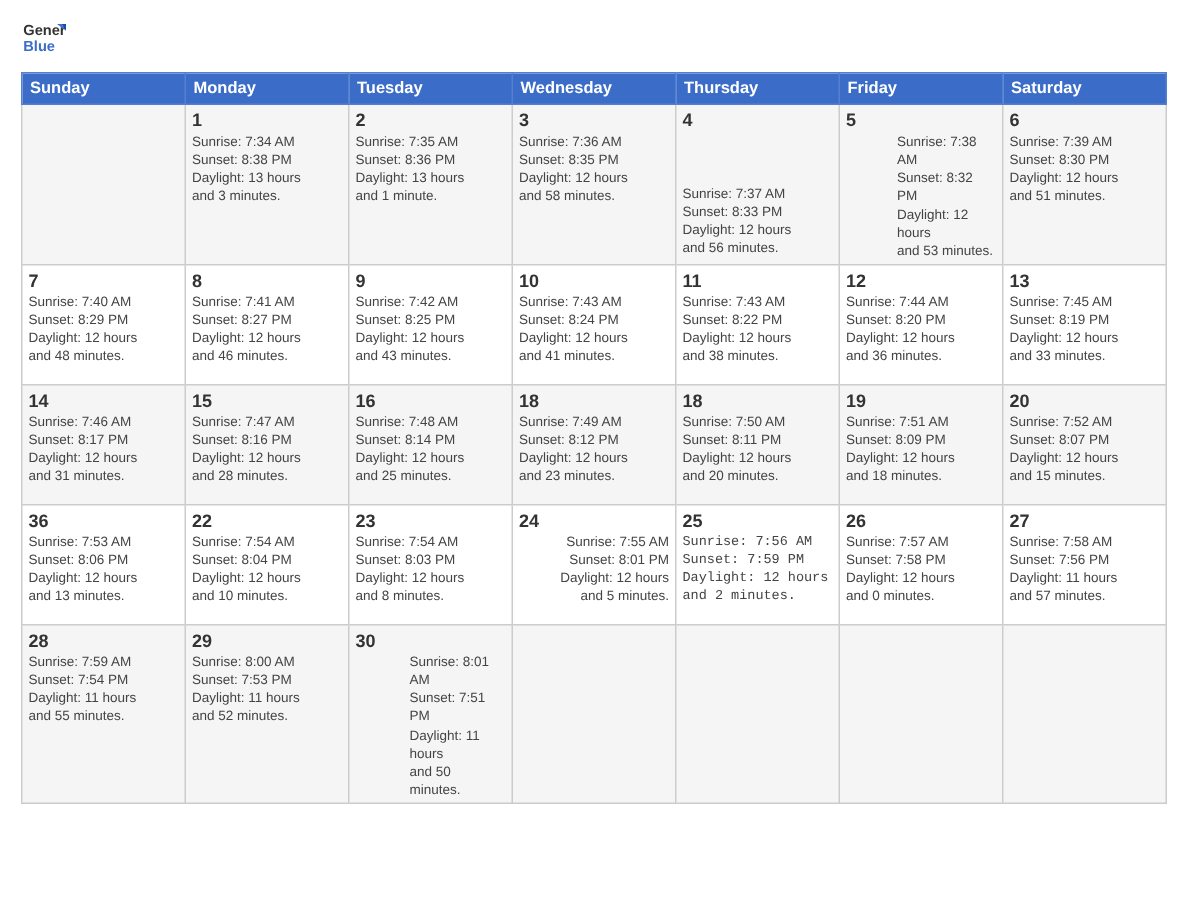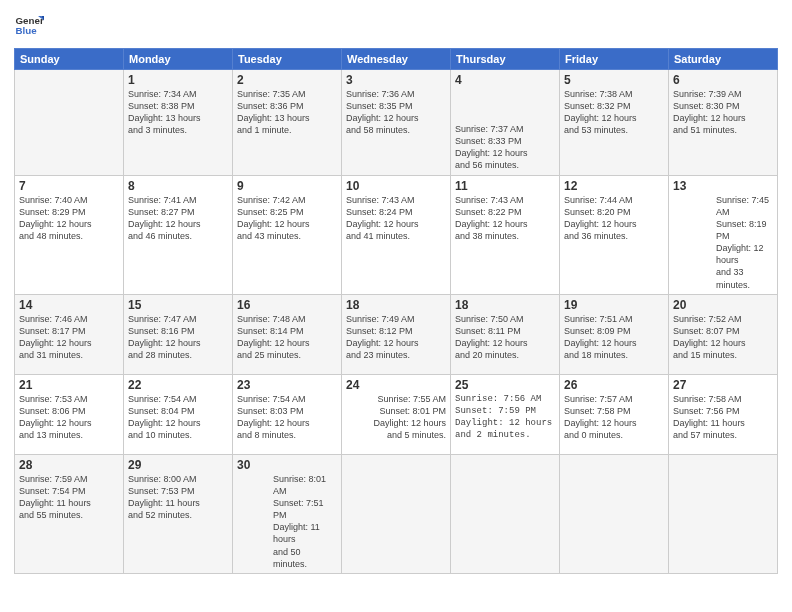--- a/index.html
+++ b/index.html
@@ -153,21 +153,21 @@
           </td>
           <td>
             <span class="day-number">4</span>
             <div class="day-info" style="white-space: pre-line; margin-top: 36px;">Sunrise: 7:37 AM
 Sunset: 8:33 PM
 Daylight: 12 hours
 and 56 minutes.</div>
           </td>
           <td>
             <span class="day-number">5</span>
-            <div class="day-info" style="white-space: pre-line;">Sunrise: 7:38 AM
+            <div class="day-info" style="white-space: pre-line; margin-left: 34px;">Sunrise: 7:38 AM
 Sunset: 8:32 PM
 Daylight: 12 hours
 and 53 minutes.</div>
           </td>
           <td>
             <span class="day-number">6</span>
             <div class="day-info" style="white-space: pre-line;">Sunrise: 7:39 AM
 Sunset: 8:30 PM
 Daylight: 12 hours
 and 51 minutes.</div>
@@ -211,21 +211,21 @@
           </td>
           <td>
             <span class="day-number">12</span>
             <div class="day-info" style="white-space: pre-line;">Sunrise: 7:44 AM
 Sunset: 8:20 PM
 Daylight: 12 hours
 and 36 minutes.</div>
           </td>
           <td>
             <span class="day-number">13</span>
-            <div class="day-info" style="white-space: pre-line; margin-left: 43px;">Sunrise: 7:45 AM
+            <div class="day-info" style="white-space: pre-line;">Sunrise: 7:45 AM
 Sunset: 8:19 PM
 Daylight: 12 hours
 and 33 minutes.</div>
           </td>
         </tr>
         <tr>
           <td>
             <span class="day-number">14</span>
             <div class="day-info" style="white-space: pre-line;">Sunrise: 7:46 AM
 Sunset: 8:17 PM
@@ -270,21 +270,21 @@
           <td>
             <span class="day-number">20</span>
             <div class="day-info" style="white-space: pre-line;">Sunrise: 7:52 AM
 Sunset: 8:07 PM
 Daylight: 12 hours
 and 15 minutes.</div>
           </td>
         </tr>
         <tr>
           <td>
-            <span class="day-number">21</span>
+            <span class="day-number">36</span>
             <div class="day-info" style="white-space: pre-line;">Sunrise: 7:53 AM
 Sunset: 8:06 PM
 Daylight: 12 hours
 and 13 minutes.</div>
           </td>
           <td>
             <span class="day-number">22</span>
             <div class="day-info" style="white-space: pre-line;">Sunrise: 7:54 AM
 Sunset: 8:04 PM
 Daylight: 12 hours

